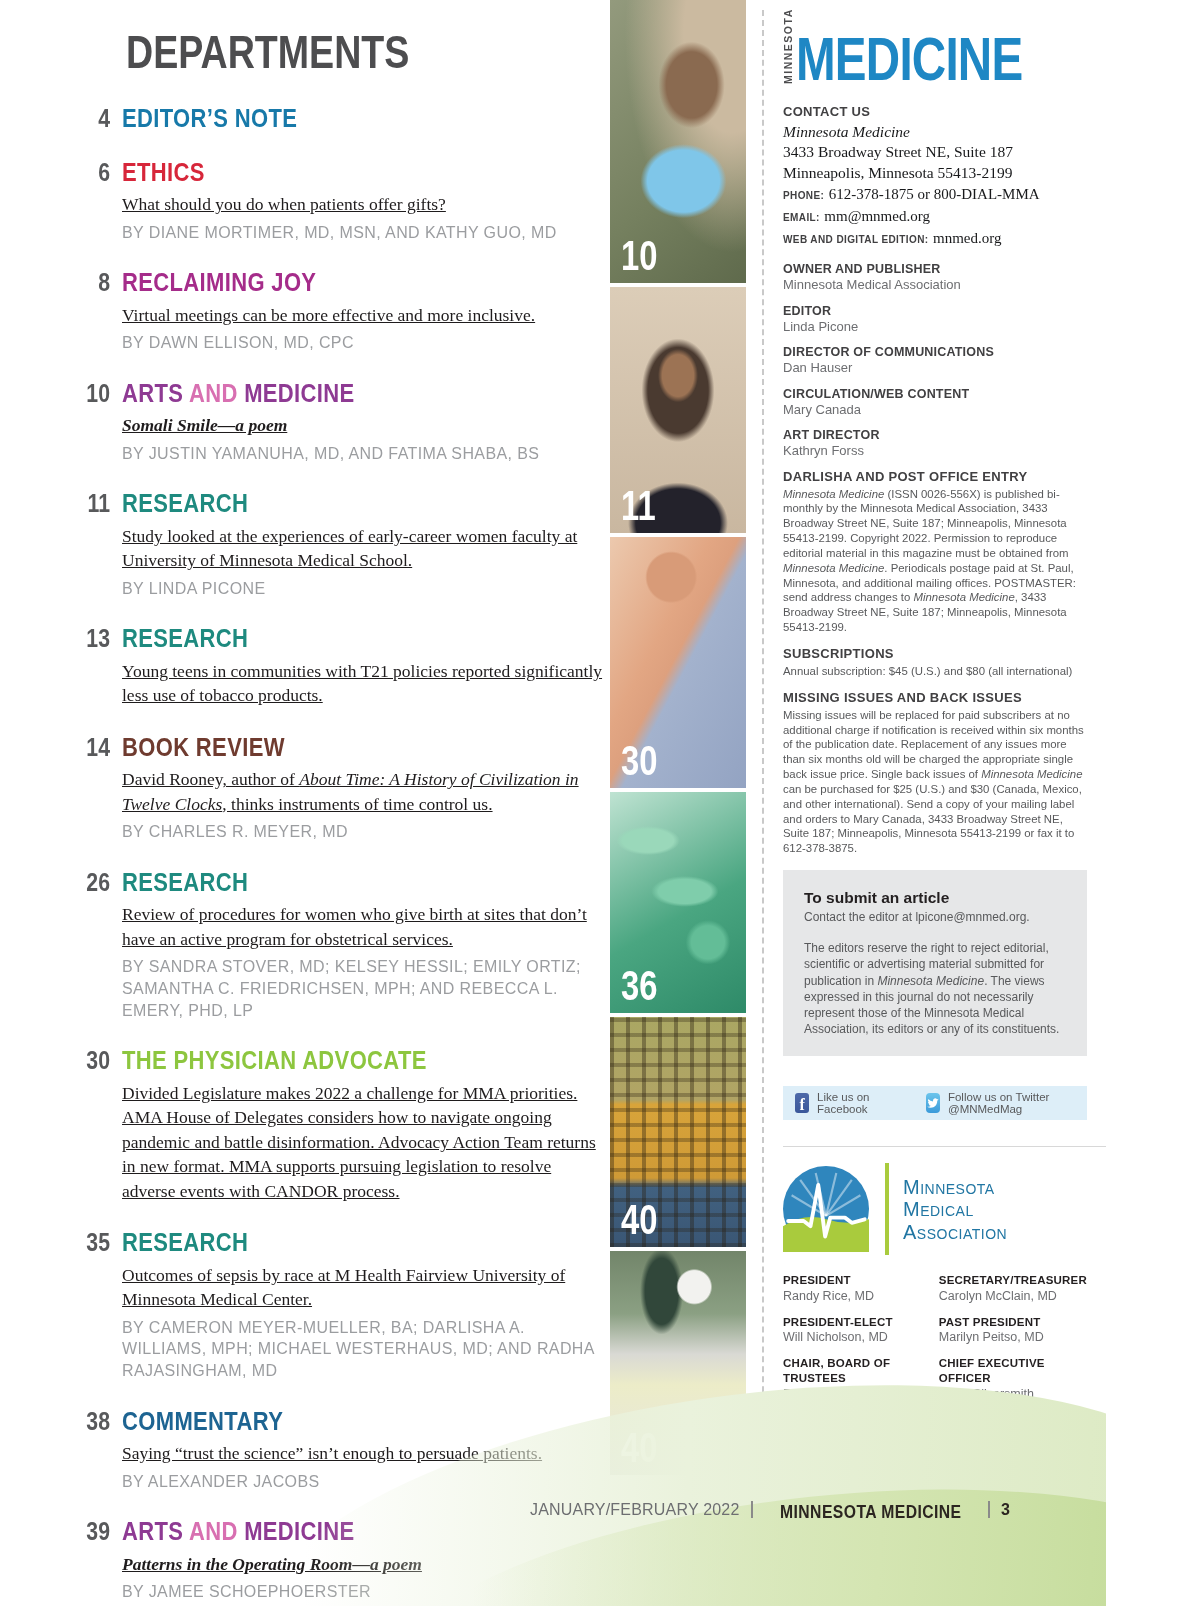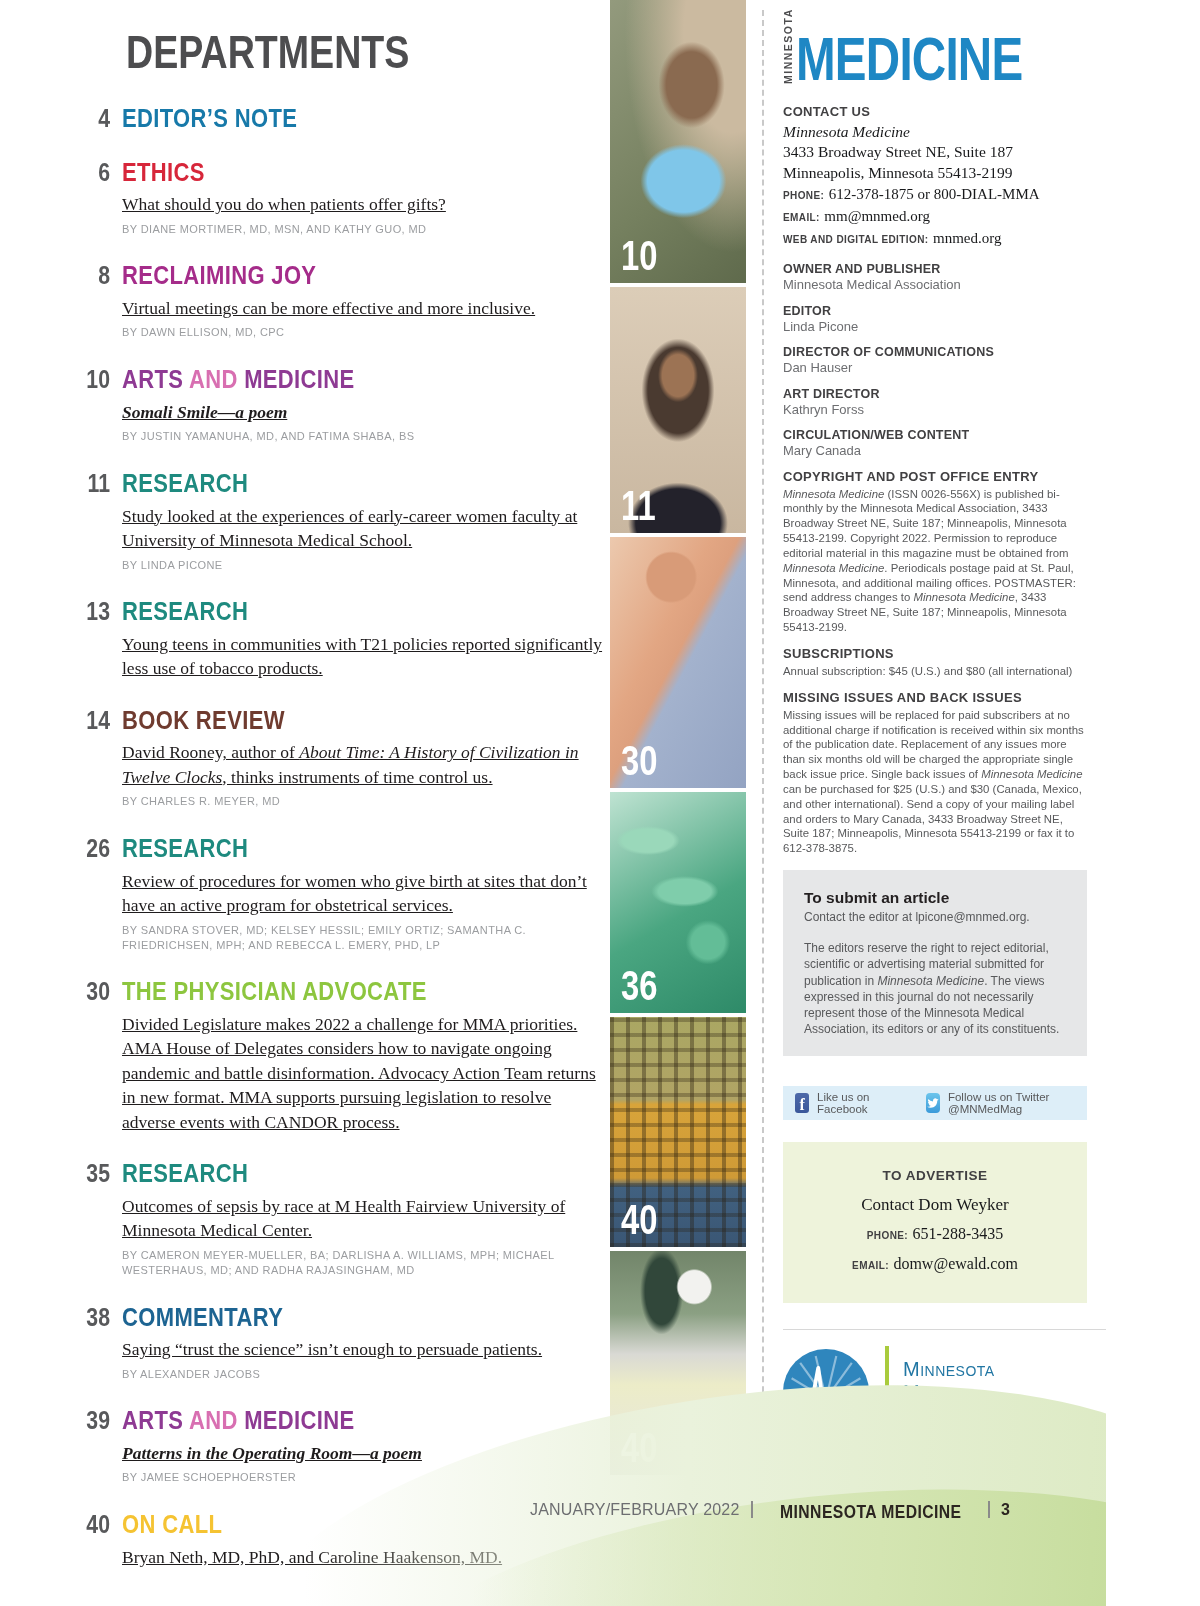--- a/index.html
+++ b/index.html
@@ -12,21 +12,21 @@
              transform:scaleX(.8);margin:0 0 30px 0;line-height:1;}
   .entry{display:flex;margin-bottom:26px;}
   .entry .num{width:38px;text-align:right;margin-right:12px;font-weight:bold;
               font-size:25px;color:#58595b;transform:scaleX(.85);transform-origin:right center;
               line-height:1.1;flex:none;}
   .entry .body{flex:1;min-width:0;}
   .entry h3{margin:0;font-size:25px;font-weight:bold;letter-spacing:.4px;line-height:1.1;
             transform:scaleX(.88);transform-origin:left center;white-space:nowrap;display:inline-block;}
   .entry .desc{margin:6px 0 0 0;font-family:"Liberation Serif",serif;font-size:17.5px;
                line-height:1.4;color:#1f1c1d;max-width:482px;text-decoration:underline;}
-  .entry .byline{margin:5px 0 0 0;font-size:11px;letter-spacing:.4px;color:#9b9da0;line-height:1.35;}
+  .entry .byline{margin:5px 0 0 0;font-size:16px;letter-spacing:.4px;color:#9b9da0;line-height:1.35;}
   .i{font-style:italic;} .b{font-weight:bold;}
 
   
   .photo-strip{position:absolute;left:610px;top:0;width:136px;}
   .photo{position:relative;width:136px;margin-bottom:4px;}
   .photo .pnum{position:absolute;left:11px;bottom:6px;color:#fff;font-weight:bold;
                font-size:42px;line-height:1;transform:scaleX(.78);transform-origin:left bottom;}
   .ph-1{height:283px;background:
         radial-gradient(ellipse 58px 50px at 54% 64%, #7fc6e9 0 62%, rgba(127,198,233,0) 74%),
         radial-gradient(ellipse 46px 60px at 60% 30%, #8a6a50 0 55%, rgba(138,106,80,0) 72%),
@@ -244,31 +244,31 @@
         </div>
         <div class="staff-item">
           <div class="slabel">EDITOR</div>
           <div class="sname">Linda Picone</div>
         </div>
         <div class="staff-item">
           <div class="slabel">DIRECTOR OF COMMUNICATIONS</div>
           <div class="sname">Dan Hauser</div>
         </div>
         <div class="staff-item">
+          <div class="slabel">CIRCULATION/WEB CONTENT</div>
+          <div class="sname">Mary Canada</div>
+        </div>
+        <div class="staff-item">
           <div class="slabel">ART DIRECTOR</div>
           <div class="sname">Kathryn Forss</div>
         </div>
-        <div class="staff-item">
-          <div class="slabel">CIRCULATION/WEB CONTENT</div>
-          <div class="sname">Mary Canada</div>
-        </div>
       </div>
 
     <div class="para-block">
-      <p class="rc-h">COPYRIGHT AND POST OFFICE ENTRY</p>
+      <p class="rc-h">DARLISHA AND POST OFFICE ENTRY</p>
       <div class="pb-body" id="copy-body"><span class="i">Minnesota Medicine</span><span> (ISSN 0026-556X) is published bi-monthly by the Minnesota Medical Association, 3433 Broadway Street NE, Suite 187; Minneapolis, Minnesota 55413-2199. Copyright 2022. Permission to reproduce editorial material in this magazine must be obtained from </span><span class="i">Minnesota Medicine</span><span>. Periodicals postage paid at St. Paul, Minnesota, and additional mailing offices. POSTMASTER: send address changes to </span><span class="i">Minnesota Medicine</span><span>, 3433 Broadway Street NE, Suite 187; Minneapolis, Minnesota 55413-2199.</span></div>
     </div>
 
     <div class="para-block">
       <p class="rc-h">SUBSCRIPTIONS</p>
       <div class="pb-body">Annual subscription: $45 (U.S.) and $80 (all international)</div>
     </div>
 
     <div class="para-block">
       <p class="rc-h">MISSING ISSUES AND BACK ISSUES</p>
@@ -289,32 +289,20 @@
       <div class="social-item">
         <span class="tw-icon">
           <svg viewBox="0 0 24 24">
               <path fill="#fff" d="M22 6c-.7.3-1.5.6-2.3.7.8-.5 1.4-1.3 1.7-2.2-.8.5-1.6.8-2.5 1A3.9 3.9 0 0 0 12 8.5c0 .3 0 .6.1.9A11 11 0 0 1 4 5.3a3.9 3.9 0 0 0 1.2 5.2c-.6 0-1.2-.2-1.7-.5v.1c0 1.9 1.3 3.5 3.1 3.8-.6.2-1.2.2-1.8.1.5 1.6 2 2.7 3.7 2.7A7.9 7.9 0 0 1 2 18.3 11 11 0 0 0 8 20c7.2 0 11.2-6 11.2-11.2v-.5c.8-.6 1.4-1.3 1.9-2.1z"></path>
             </svg>
         </span>
         <span>Follow us on Twitter @MNMedMag</span>
       </div>
     </div>
 
-    <div class="ad-box">
-      <div class="ad-title">TO ADVERTISE</div>
-      <div class="ad-contact">Contact Dom Weyker</div>
-      <div class="ad-line">
-        <span class="lbl">PHONE:</span>
-        <span class="serifv">651-288-3435</span>
-      </div>
-      <div class="ad-line">
-        <span class="lbl">EMAIL:</span>
-        <span class="serifv">domw@ewald.com</span>
-      </div>
-    </div>
 
     <div class="rc-divider"></div>
 
     <div class="mma-logo">
       <span class="mma-circle">
         <svg viewBox="0 0 100 100" width="86" height="86">
           <circle cx="50" cy="50" r="50" fill="#2f86bd"></circle>
           <g stroke="rgba(255,255,255,0.45)" stroke-width="2.5">
             <line x1="50" y1="58" x2="20" y2="16"></line>
               <line x1="50" y1="58" x2="38" y2="8"></line>

